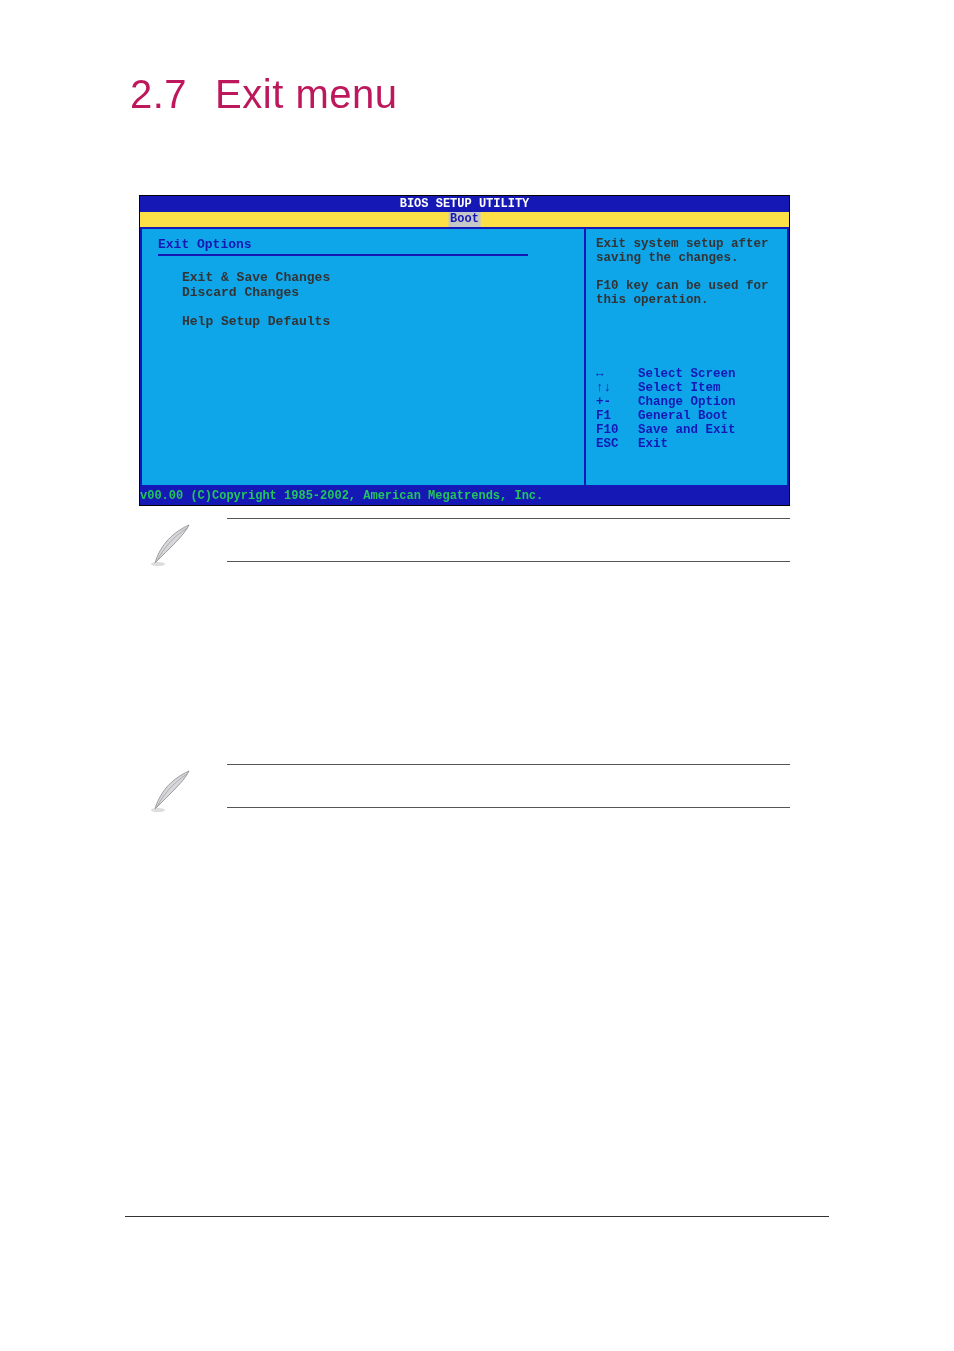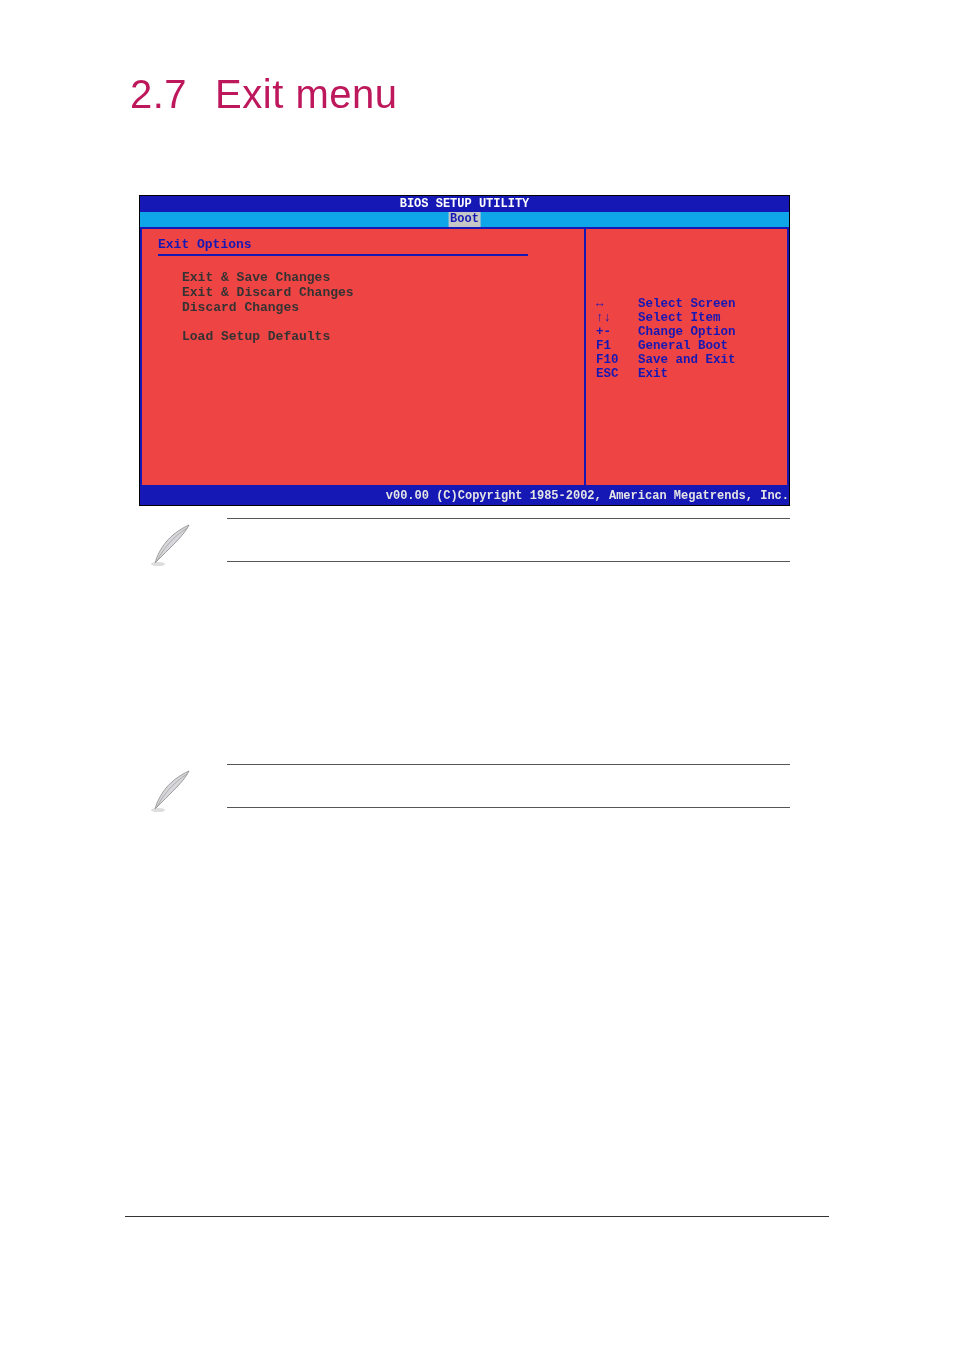--- a/index.html
+++ b/index.html
@@ -33,39 +33,39 @@
     background: #1518b4;
     color: #fff;
     text-align: center;
     font-family: "Courier New", monospace;
     font-weight: bold;
     font-size: 12px;
     line-height: 14px;
     padding: 1px 12px;
   }
   .bios-tab-row {
-    background: #0ea5e9;
+    background: #fde047;
     height: 15px;
     position: relative;
   }
   .bios-tab {
     position: absolute;
     left: 50%;
     transform: translateX(-50%);
     background: #c6c8c8;
     color: #1518b4;
     font-family: "Courier New", monospace;
     font-weight: bold;
     font-size: 12px;
     line-height: 15px;
     padding: 0 2px;
   }
   .bios-body {
     display: flex;
-    background: #ef4444;
+    background: #0ea5e9;
     height: 260px;
   }
   .bios-left {
     flex: 1;
     border: 2px solid #1518b4;
     border-right: none;
     padding: 8px 12px 8px 16px;
     position: relative;
   }
   .bios-right {
@@ -111,22 +111,22 @@
     font-weight: bold;
     font-size: 12.5px;
     color: #1518b4;
     line-height: 14px;
   }
   .bios-nav .key {
     width: 42px;
   }
   .bios-footer {
     background: #1518b4;
-    color: #e5e5e5;
-    text-align: right;
+    color: #22c55e;
+    text-align: left;
     font-family: "Courier New", monospace;
     font-weight: bold;
     font-size: 12px;
     line-height: 16px;
     padding: 1px 0;
   }
 
   .note-block {
     position: absolute;
     left: 139px;
@@ -171,25 +171,28 @@
 <div class="bios-box">
   <div class="bios-title-bar">BIOS SETUP UTILITY</div>
   <div class="bios-tab-row">
     <span class="bios-tab">Boot</span>
   </div>
   <div class="bios-body">
     <div class="bios-left">
       <div class="bios-section-title">Exit Options</div>
       <div class="bios-underline"></div>
       <div class="bios-item">Exit &amp; Save Changes</div>
-      <div class="bios-item">Exit &amp; Discard Changes</div>
       <div class="bios-item">Discard Changes</div>
-      <div class="bios-item spaced">Load Setup Defaults</div>
+      <div class="bios-item spaced">Help Setup Defaults</div>
     </div>
     <div class="bios-right">
+      <div class="bios-help">
+        <p>Exit system setup after saving the changes.</p>
+        <p>F10 key can be used for this operation.</p>
+      </div>
       <div class="bios-nav">
         <div class="row">
             <span class="key">↔</span>
             <span>Select Screen</span>
           </div>
         <div class="row">
             <span class="key">↑↓</span>
             <span>Select Item</span>
           </div>
         <div class="row">

